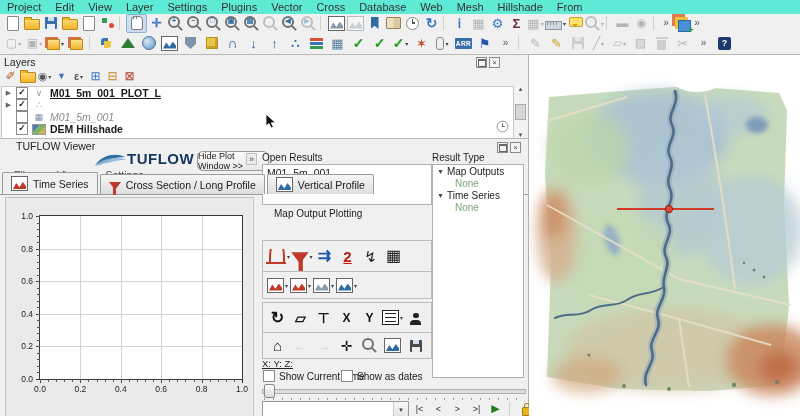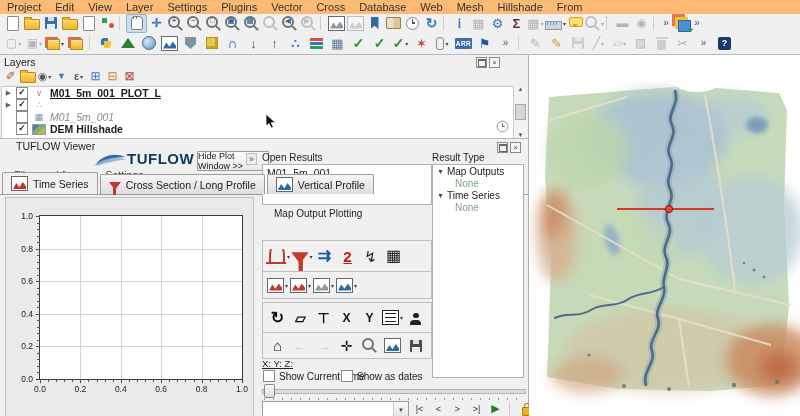--- a/index.html
+++ b/index.html
@@ -1,19 +1,19 @@
 <!DOCTYPE html>
 <html><head>
 <meta charset="utf-8">
 <style>
   html,body{margin:0;padding:0;background:#d9d9d9;}
   #app{position:relative;width:800px;height:416px;background:#f0f0f0;overflow:hidden;
        font-family:"Liberation Sans",sans-serif;color:#1a1a1a;}
   
-  #menubar{position:absolute;left:0;top:0;width:800px;height:14px;background:#fdba74;
+  #menubar{position:absolute;left:0;top:0;width:800px;height:14px;background:#5eead4;
            display:flex;align-items:center;font-size:11px;}
   .mitem{padding:0 7px;color:#333;}
   
   #tb1{position:absolute;left:0;top:14px;width:800px;height:18px;display:flex;align-items:center;padding-left:3px;}
   #tb2{position:absolute;left:0;top:32px;width:800px;height:22px;display:flex;align-items:center;padding-left:3px;
        border-bottom:1px solid #c9c9c9;}
   .tbtn{height:17px;min-width:19px;display:flex;align-items:center;justify-content:center;border-radius:2px;position:relative;}
   #tb2 .tbtn{height:20px;min-width:21px;}
   .tbtn.active{background:#ccdded;border:1px solid #8fb3d4;}
   .tbtn.ext{min-width:12px;}
@@ -106,21 +106,21 @@
   .dockbtn{width:9px;height:9px;border:1px solid #8a8a8a;background:#f4f4f4;display:flex;align-items:center;justify-content:center;
       font:7px/7px "Liberation Sans",sans-serif;color:#444;}
   
   #tuflow{position:absolute;left:0;top:138px;width:528px;height:278px;background:#f0f0f0;
       border-top:1px solid #b8b8b8;border-right:1px solid #b0b0b0;}
   #tmenu{position:absolute;left:8px;top:28px;display:flex;gap:14px;font-size:10.5px;color:#444;}
   #tmenu span{padding:2px 6px;}
   #logo{position:absolute;left:94px;top:11px;display:flex;align-items:center;gap:1px;}
   #logo b{font-size:15px;font-weight:800;color:#14365e;letter-spacing:.5px;}
   #hidebtn{position:absolute;left:197px;top:12px;width:70px;height:18px;background:linear-gradient(#fbfbfb,#e8e8e8);
-      border:1px solid #9a9a9a;border-radius:1px;font-size:9px;display:flex;align-items:center;justify-content:center;}
+      border:1px solid #9a9a9a;border-radius:6px;font-size:9px;display:flex;align-items:center;justify-content:center;}
   .extbtn{position:absolute;font-size:9px;color:#444;border:1px solid transparent;padding:0 2px;}
   #tabs{position:absolute;left:2px;top:34px;display:flex;align-items:flex-end;height:21px;z-index:2;}
   .tab{height:19px;display:inline-flex;align-items:center;gap:5px;padding:0 8px;font-size:10.5px;
       border:1px solid #9c9c9c;border-bottom:none;background:linear-gradient(#f6f6f6,#dedede);border-radius:2px 2px 0 0;margin-right:2px;}
   .tab.active{height:21px;background:#f0f0f0;}
   #paneline{position:absolute;left:0;right:0;top:55px;border-top:1px solid #9c9c9c;}
   #plotw{position:absolute;left:5px;top:58px;width:247px;height:219px;background:#eaeaea;border:1px solid #c2c2c2;}
   #axes{position:absolute;left:33px;top:17px;width:202px;height:163px;background:#fff;border:1px solid #3a3a3a;}
   .gl{position:absolute;background:#d4d4d4;}
   .tickx{position:absolute;width:1px;height:4px;background:#333;top:100%;}

